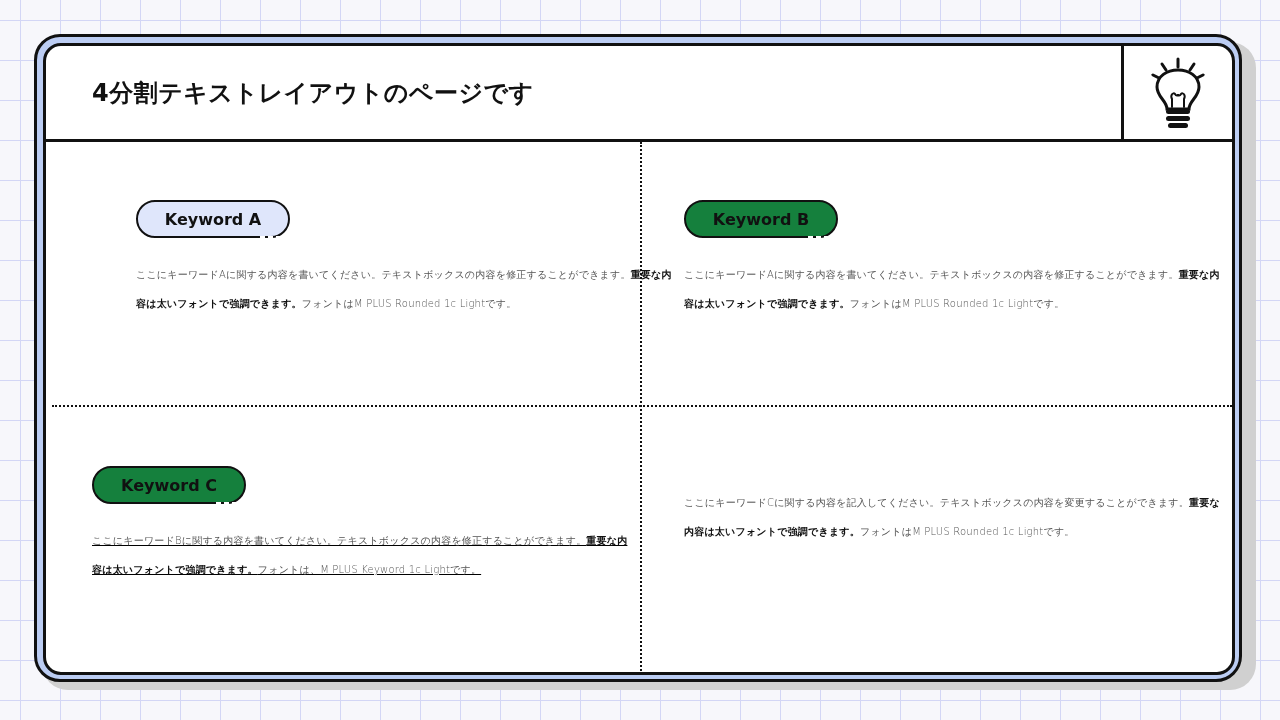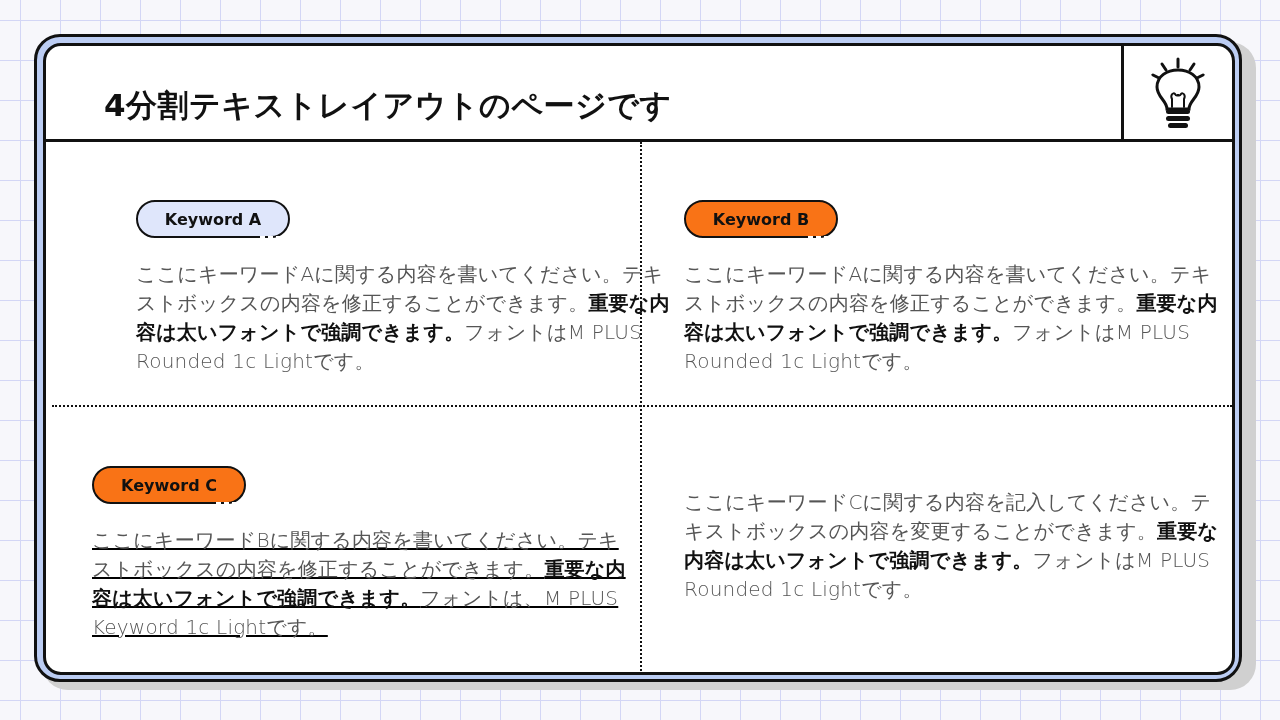--- a/index.html
+++ b/index.html
@@ -25,22 +25,22 @@
   .frame-inner {
     position: absolute; left: 43px; top: 43px; width: 1192px; height: 632px;
     box-sizing: border-box; border: 3px solid #111; border-radius: 18px;
     background: #ffffff; overflow: hidden;
   }
   .header {
     position: absolute; left: 0; top: 0; width: 100%; height: 93px;
     border-bottom: 3px solid #111; box-sizing: content-box;
   }
   .title {
-    position: absolute; left: 46px; top: 26px; margin: 12px;
-    font-size: 31px; font-weight: bold; color: #111; letter-spacing: 0.5px;
+    position: absolute; left: 46px; top: 26px; margin: 0;
+    font-size: 24px; font-weight: bold; color: #111; letter-spacing: 0.5px;
     line-height: 42px;
   }
   .icon-box {
     position: absolute; right: 0; top: 0; width: 108px; height: 93px;
     border-left: 3px solid #111;
     display: flex; align-items: center; justify-content: center;
   }
   .vdiv {
     position: absolute; left: 594px; top: 96px; width: 0; height: 536px;
     border-left: 2px dotted #111;
@@ -54,27 +54,27 @@
   .cell.b { left: 638px; top: 154px; }
   .cell.c { left: 46px; top: 420px; text-decoration: underline; }
   .cell.d { left: 638px; top: 420px; }
   .pill {
     position: relative; display: inline-flex; align-items: center; justify-content: center;
     width: 154px; height: 38px; box-sizing: border-box;
     border: 2px solid #111; border-radius: 20px;
     font-size: 16px; font-weight: bold; color: #111; cursor: pointer;
   }
   .pill.tone-blue { background: #dfe6fb; }
-  .pill.tone-light { background: #f97316; }
+  .pill.tone-light { background: #15803d; }
   .pill .dash {
     position: absolute; right: 8px; bottom: -3px; width: 20px; height: 3px;
     background: repeating-linear-gradient(to right, #fff 0 5px, transparent 5px 8px);
   }
   .body-text {
-    margin: 22px 0 0 0; font-size: 20px; line-height: 29px; color: #555;
+    margin: 22px 0 0 0; font-size: 10px; line-height: 29px; color: #555;
     font-weight: 300; letter-spacing: 0.2px;
   }
   .body-text b { color: #111; font-weight: bold; }
 </style>
 </head>
 <body>
 
 <div class="shadow"></div>
 <div class="frame-outer"></div>
 

